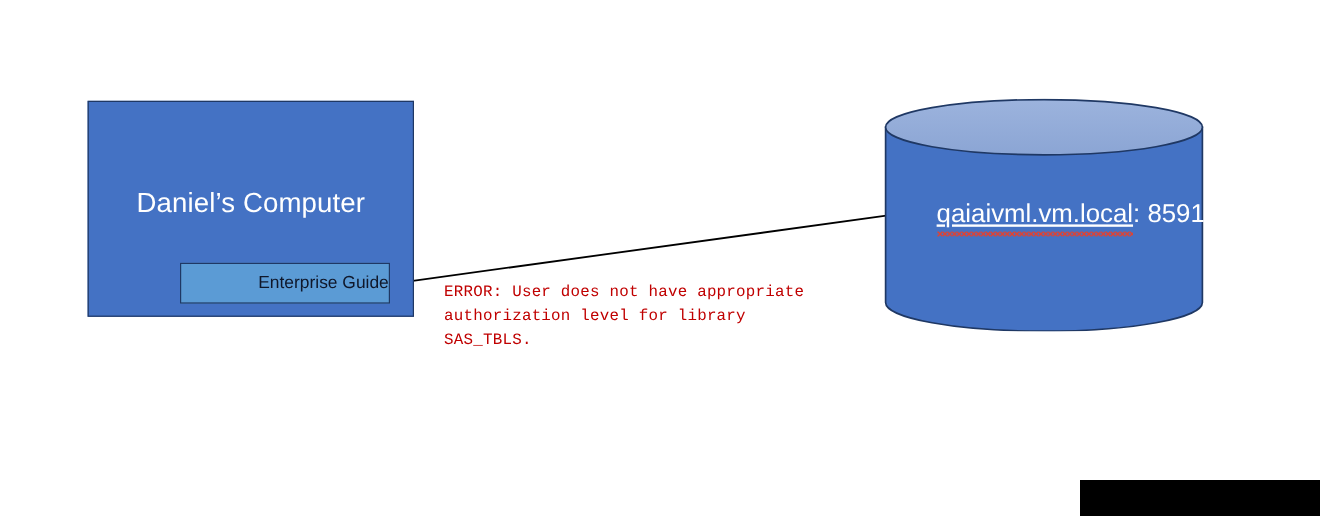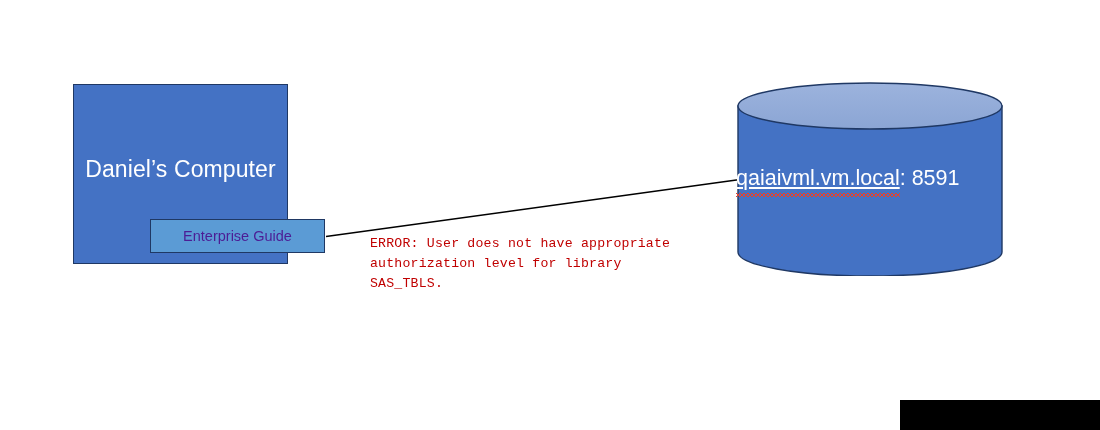--- a/index.html
+++ b/index.html
@@ -16,21 +16,21 @@
     height: 430px;
     background: #ffffff;
     overflow: hidden;
   }
 
   
   .computer-box {
     position: absolute;
     left: 73px;
     top: 84px;
-    width: 215px;
+    width: 272px;
     height: 180px;
     background: #4472C4;
     border: 1.4px solid #1F3864;
     box-sizing: border-box;
   }
   .computer-title {
     position: absolute;
     left: 0;
     top: 72px;
     width: 100%;
@@ -47,22 +47,22 @@
     position: absolute;
     left: 150px;
     top: 219px;
     width: 175px;
     height: 34px;
     background: #5B9BD5;
     border: 1.4px solid #1F3864;
     box-sizing: border-box;
     display: flex;
     align-items: center;
-    justify-content: center;
-    color: #4c1d95;
+    justify-content: flex-end;
+    color: #0f172a;
     font-size: 14.5px;
     font-weight: 400;
   }
 
   
   .connector {
     position: absolute;
     left: 0;
     top: 0;
     width: 1100px;
@@ -81,21 +81,21 @@
   .cyl-svg {
     position: absolute;
     left: 0;
     top: 0;
   }
   .cyl-label {
     position: absolute;
     left: 0;
     top: 84px;
     width: 100%;
-    text-align: left;
+    text-align: right;
     color: #ffffff;
     font-size: 21.5px;
     font-weight: 400;
     white-space: nowrap;
   }
   .misspelled {
     position: relative;
     display: inline-block;
     text-decoration: underline;
     text-decoration-color: #ffffff;

